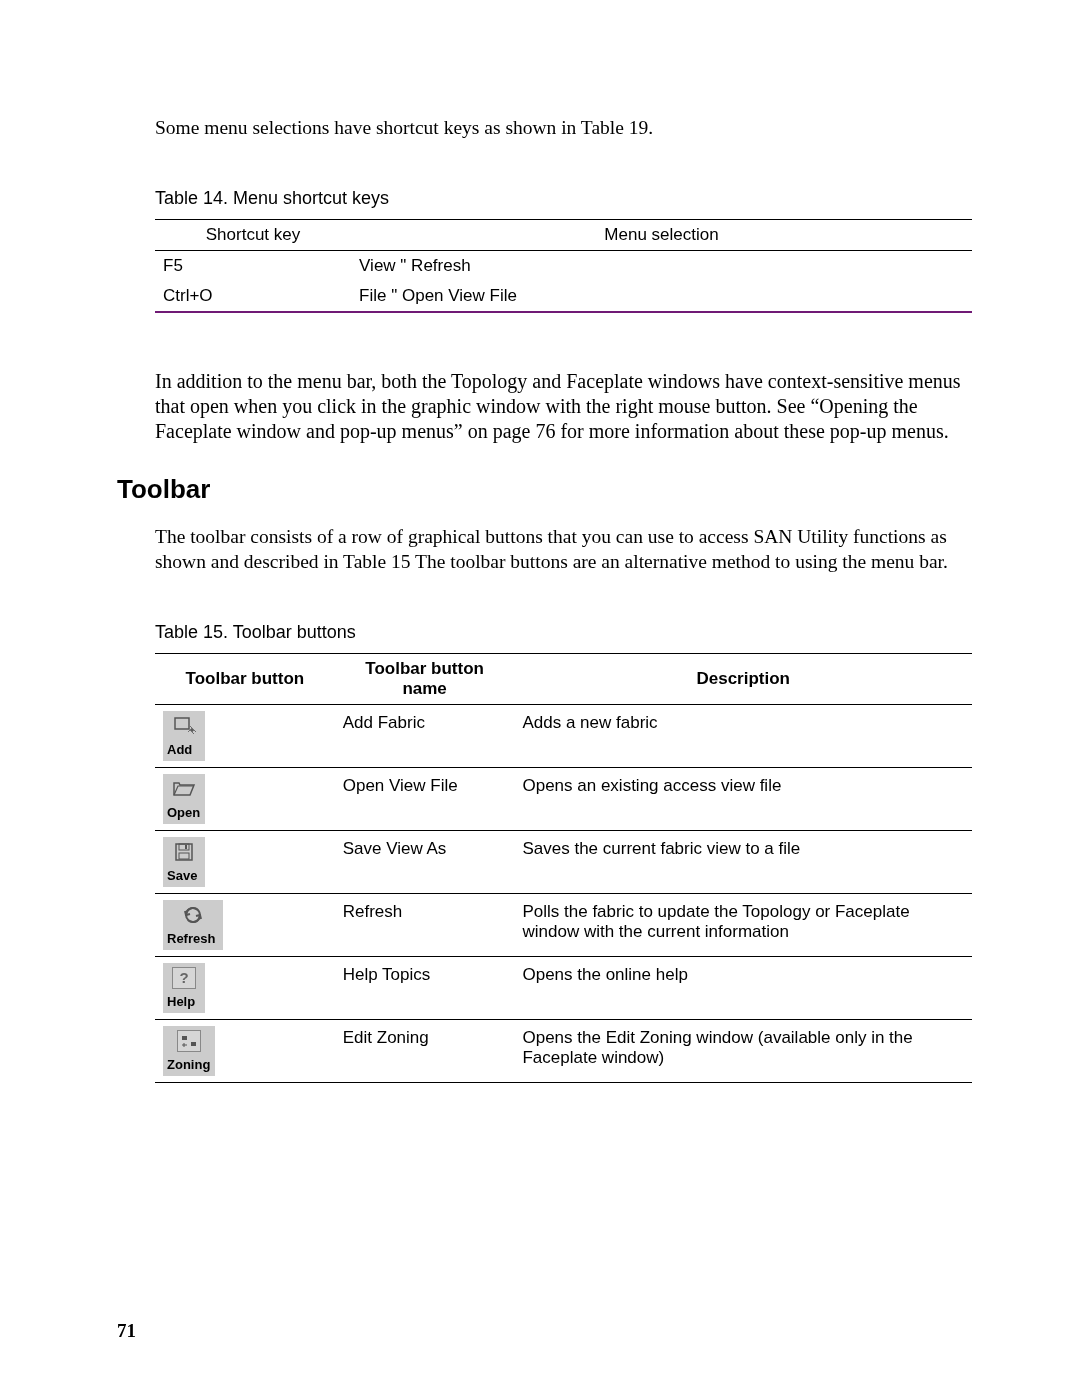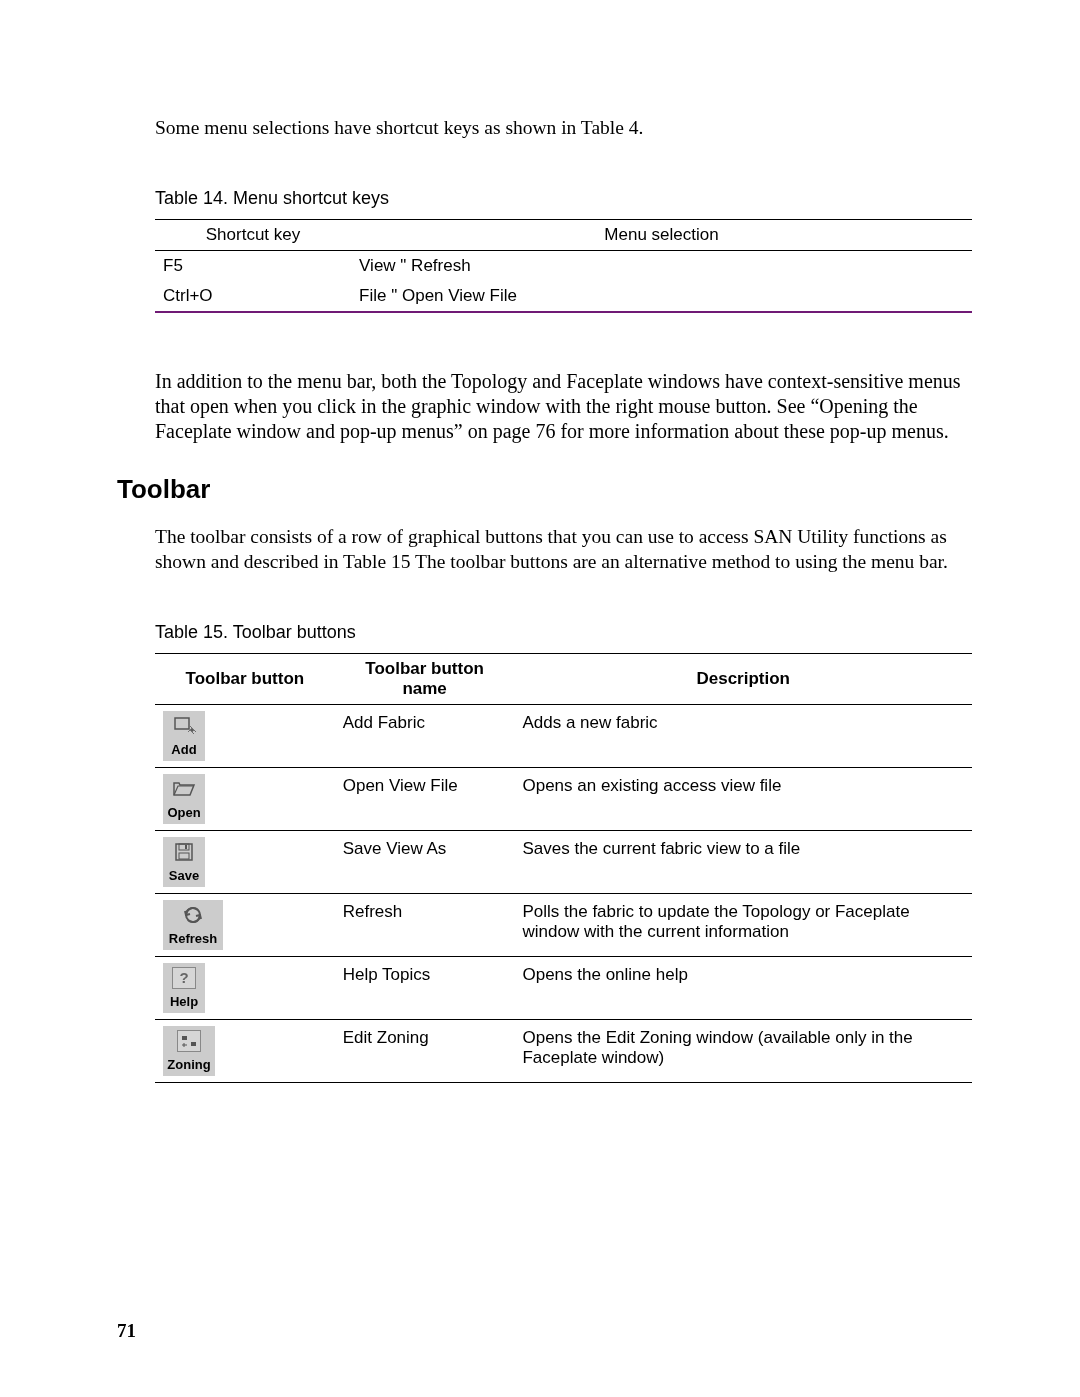--- a/index.html
+++ b/index.html
@@ -97,21 +97,20 @@
       vertical-align: top;
       border-bottom: 1px solid #000;
     }
     .table15 td:first-child {
       padding-top: 6px;
       padding-bottom: 6px;
     }
     .toolbar-icon-box {
       display: inline-block;
       background: #ccc;
-      text-align: center;
       padding: 4px 4px 2px 4px;
       vertical-align: top;
     }
     .toolbar-icon-box.narrow { width: 42px; }
     .toolbar-icon-box.wide { width: 60px; }
     .toolbar-icon-box.med { width: 52px; }
     .icon-graphic {
       width: 26px;
       height: 22px;
       margin: 0 auto 2px auto;
@@ -140,21 +139,21 @@
       width: 24px;
       height: 22px;
       position: relative;
     }
   </style>
 </head>
 <body>
 
 <div class="content">
 
-  <p class="body-text">Some menu selections have shortcut keys as shown in Table 4.</p>
+  <p class="body-text">Some menu selections have shortcut keys as shown in Table 19.</p>
 
   <div class="table-caption">Table 14. Menu shortcut keys</div>
 
   <table class="table14">
     <thead>
       <tr>
         <th>Shortcut key</th>
         <th>Menu selection</th>
       </tr>
     </thead>

